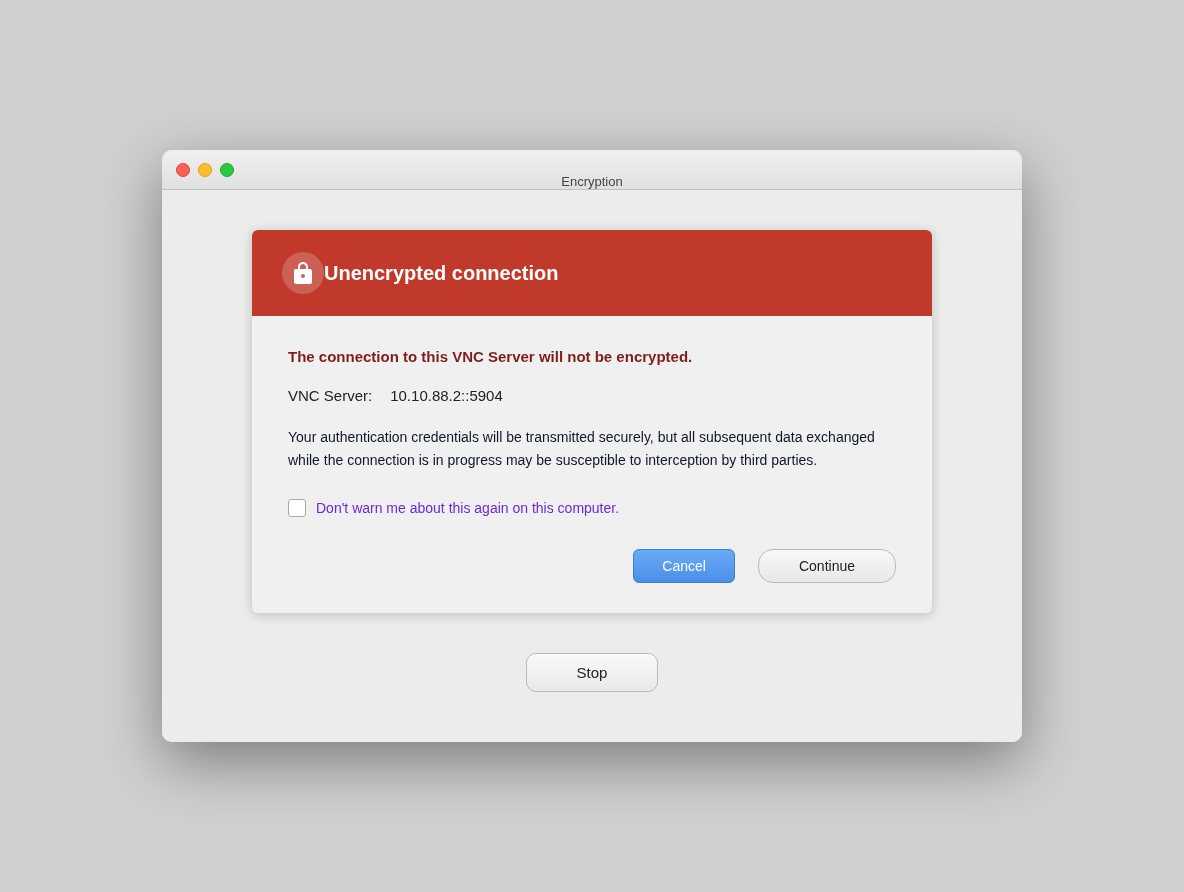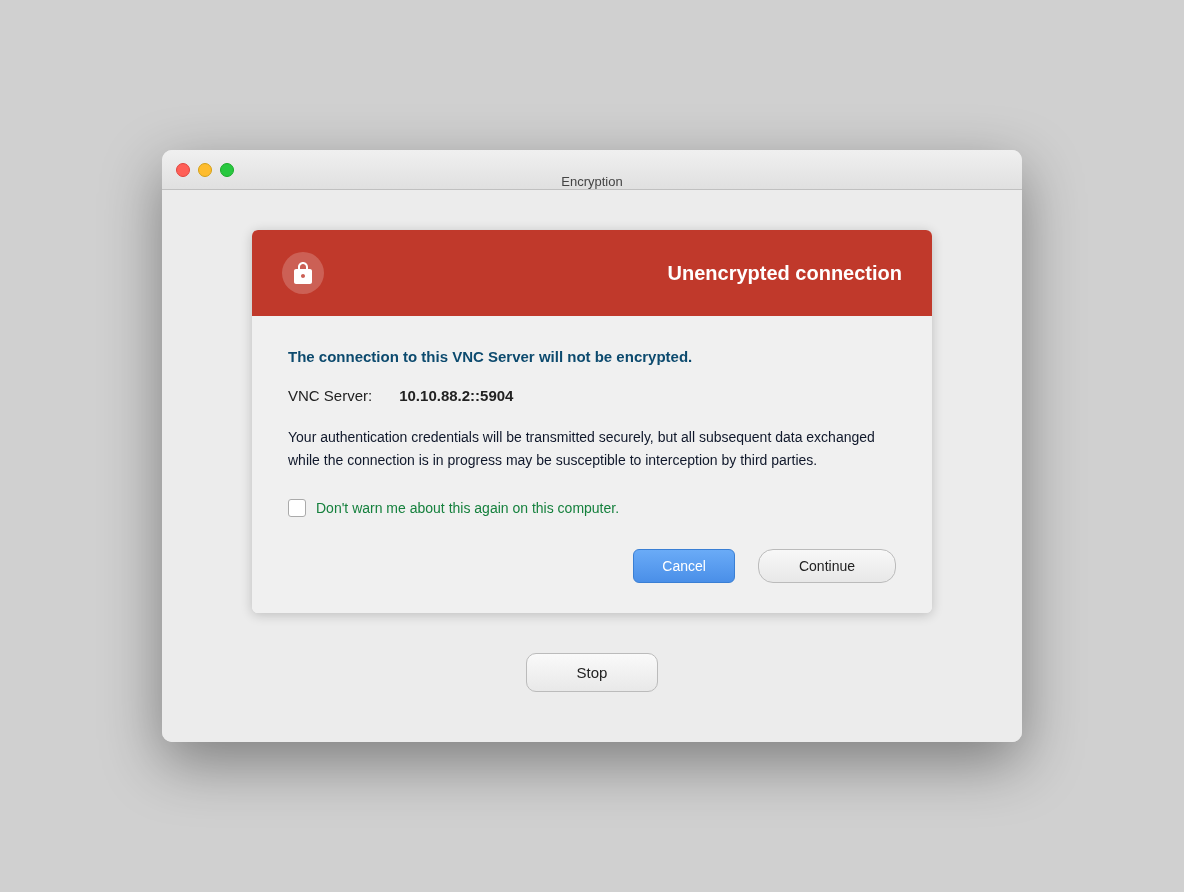--- a/index.html
+++ b/index.html
@@ -90,22 +90,21 @@
       border-radius: 6px;
       overflow: hidden;
       box-shadow: 0 2px 12px rgba(0,0,0,0.2);
     }
 
     .dialog-header {
       background: #c0392b;
       padding: 22px 30px;
       display: flex;
       align-items: center;
-      gap: 19px;
-      justify-content: space-between;
+      gap: 0;
     }
 
     .lock-icon-wrapper {
       width: 42px;
       height: 42px;
       background: rgba(255,255,255,0.2);
       border-radius: 50%;
       display: flex;
       align-items: center;
       justify-content: center;
@@ -124,40 +123,40 @@
     }
 
     .dialog-body {
       padding: 30px 36px 30px 36px;
       background: #f0f0f0;
     }
 
     .dialog-main-text {
       font-size: 15px;
       font-weight: 700;
-      color: #0c4a6e;
+      color: #7f1d1d;
       margin-bottom: 20px;
       line-height: 1.4;
     }
 
     .server-row {
       display: flex;
       align-items: center;
-      gap: 17px;
+      gap: 8px;
       margin-bottom: 22px;
       font-size: 15px;
       color: #222;
     }
 
     .server-label {
       font-weight: 400;
     }
 
     .server-value {
-      font-weight: 700;
+      font-weight: 400;
       margin-left: 10px;
     }
 
     .dialog-description {
       font-size: 14px;
       color: #0f172a;
       line-height: 1.6;
       margin-bottom: 28px;
     }
 
@@ -176,21 +175,21 @@
       border-radius: 3px;
       display: flex;
       align-items: center;
       justify-content: center;
       flex-shrink: 0;
       cursor: pointer;
     }
 
     .checkbox-label {
       font-size: 14px;
-      color: #15803d;
+      color: #6d28d9;
     }
 
     .button-row {
       display: flex;
       justify-content: flex-end;
       gap: 23px;
     }
 
     .btn-cancel {
       background: linear-gradient(to bottom, #6aabf7, #4a8fe8);

